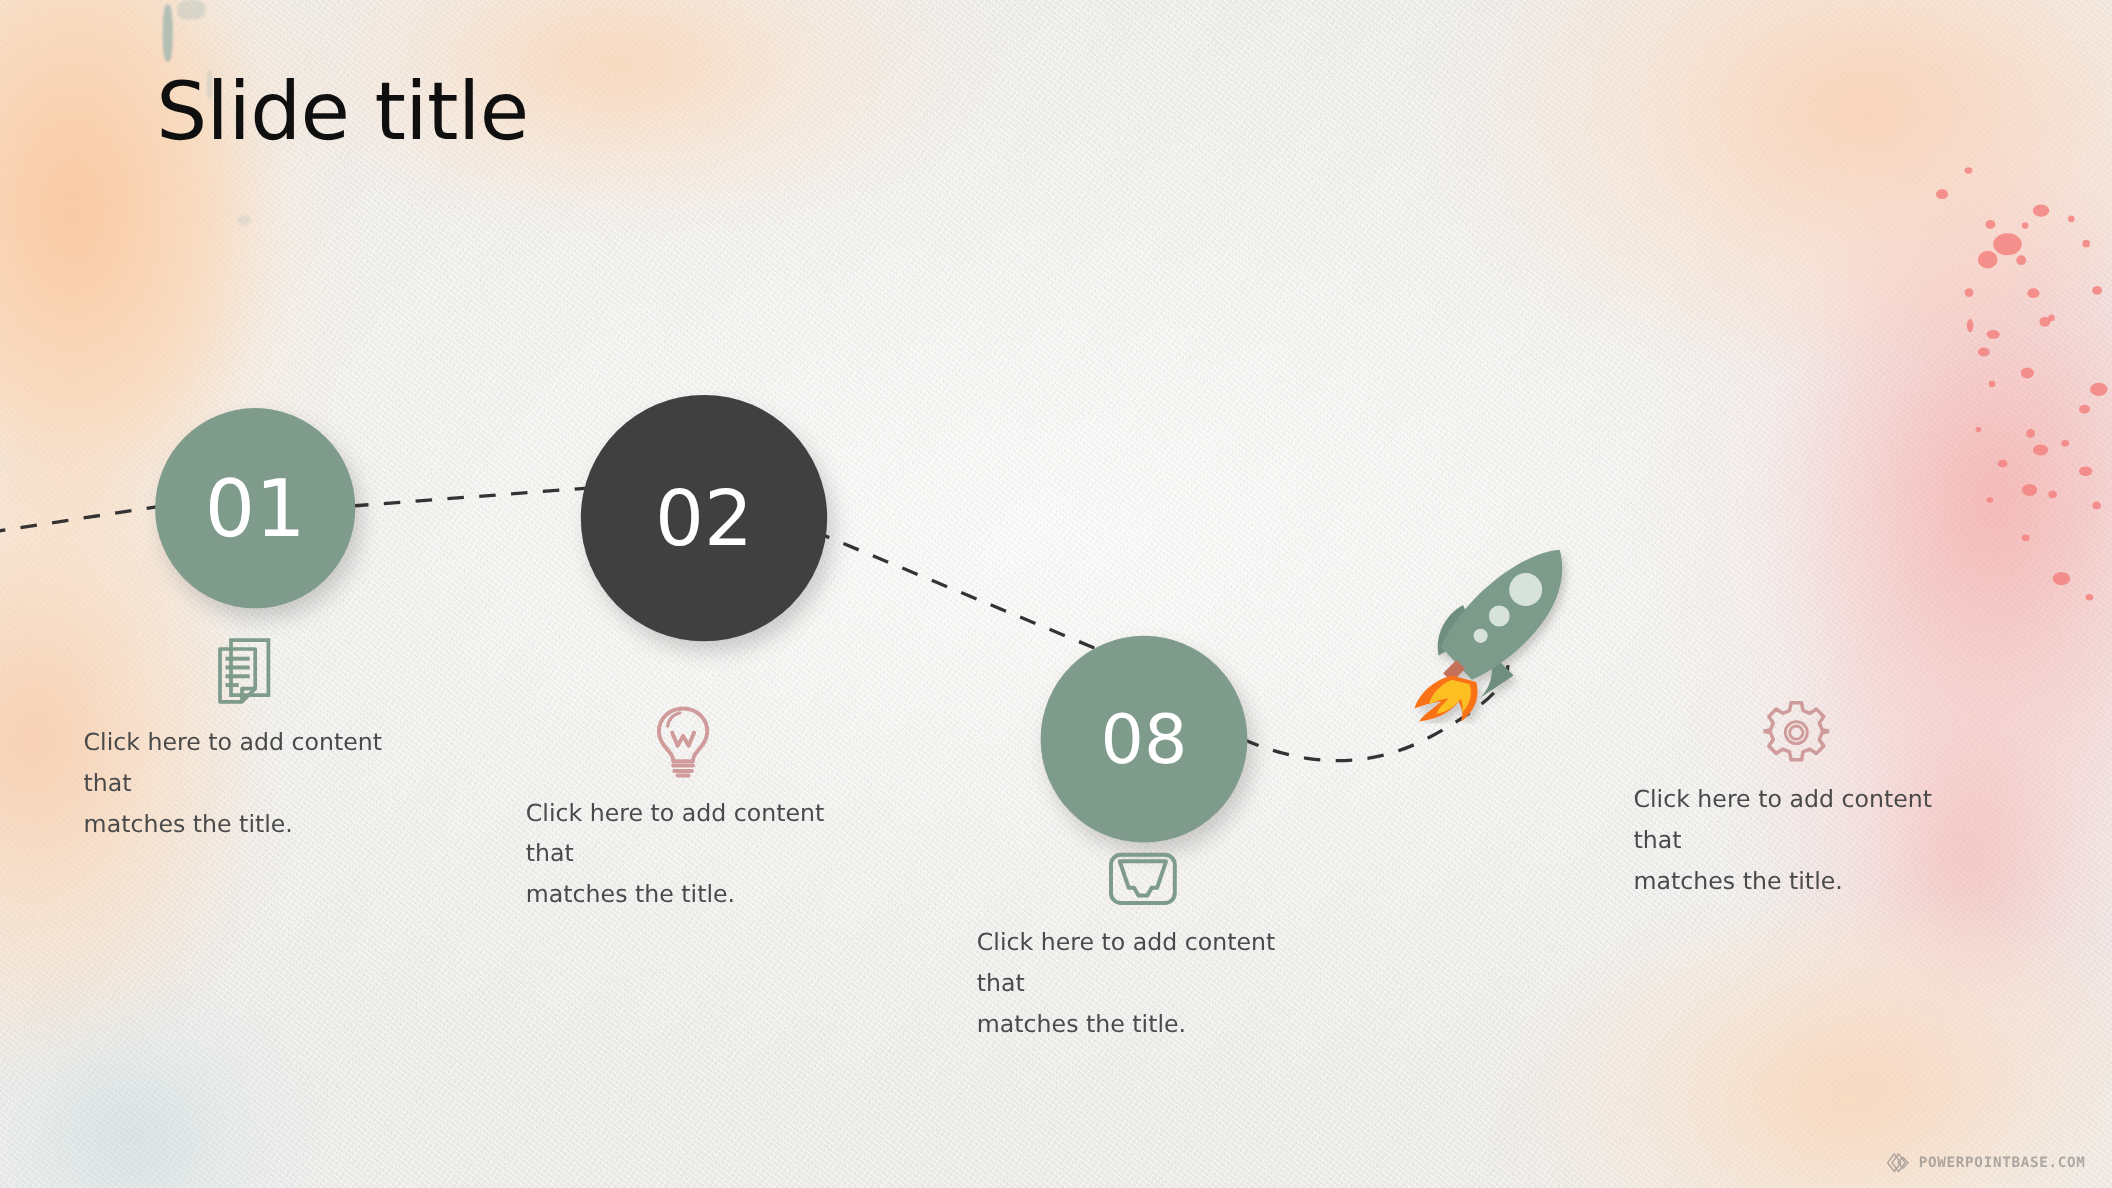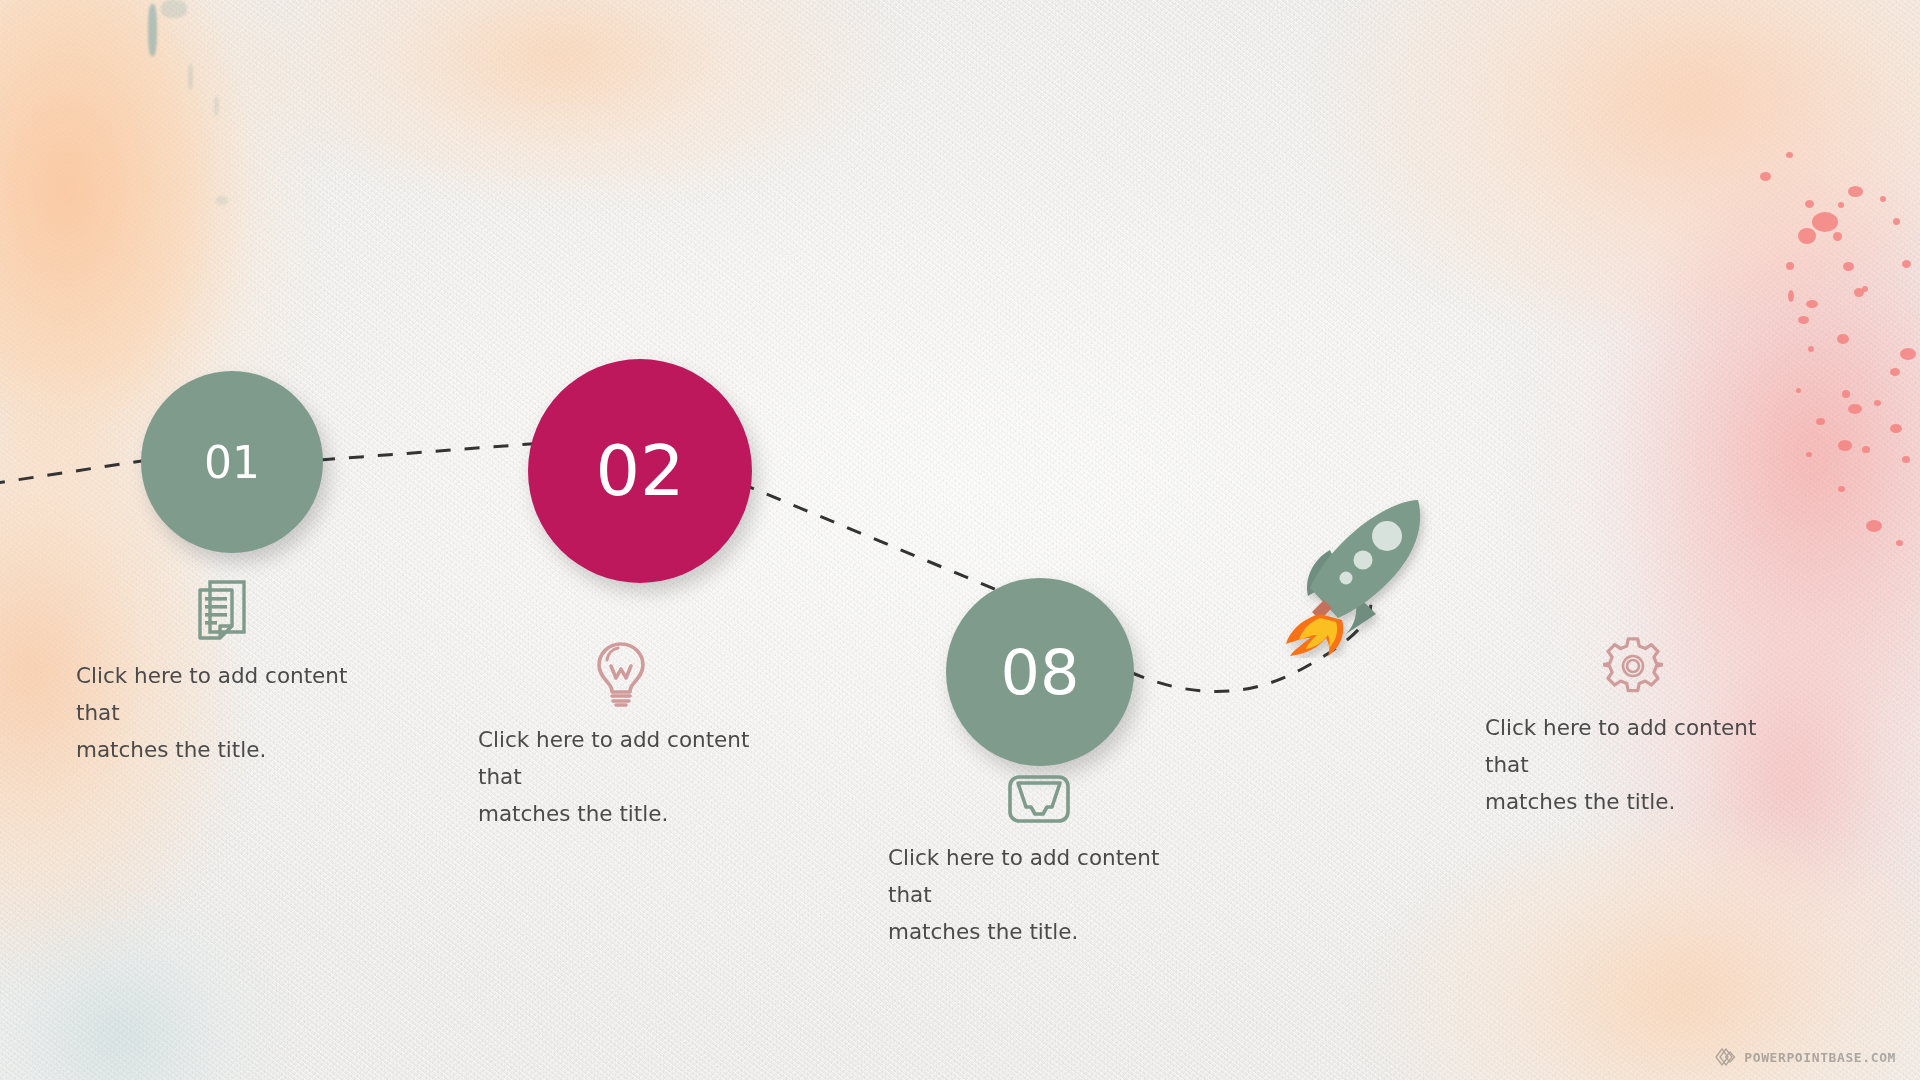--- a/index.html
+++ b/index.html
@@ -96,22 +96,22 @@
   #path-layer{position:absolute;left:0;top:0;width:1920px;height:1080px;}
 
   
   .step-circle{
     position:absolute;border-radius:50%;
     display:flex;align-items:center;justify-content:center;
     color:#ffffff;font-weight:400;
     font-family:"DejaVu Sans","Liberation Sans",sans-serif;
     box-shadow:6px 10px 18px rgba(60,60,60,.22);
   }
-  .c01{left:141px;top:371px;width:182px;height:182px;background:#7e9b8b;font-size:44px;justify-content:center;}
-  .c02{left:528px;top:359px;width:224px;height:224px;background:#be185d;font-size:70px;}
+  .c01{left:141px;top:371px;width:182px;height:182px;background:#7e9b8b;font-size:72px;justify-content:center;}
+  .c02{left:528px;top:359px;width:224px;height:224px;background:#404040;font-size:70px;}
   .c03{left:946px;top:578px;width:188px;height:188px;background:#7e9b8b;font-size:62px;}
 
   
   #hex-wrap{position:absolute;left:1455px;top:233px;width:320px;height:300px;}
   .hex-shadow{
     position:absolute;left:-16px;top:12px;width:320px;height:300px;
     background:#9e9e9e;opacity:.62;filter:blur(1px);
     clip-path:polygon(25% 3%, 75% 3%, 100% 50%, 75% 97%, 25% 97%, 0% 50%);
   }
   .hex-body{
@@ -215,20 +215,21 @@
   <div class="splat" style="left:1760px;top:172px;width:11px;height:9px;"></div>
   <div class="splat" style="left:1786px;top:152px;width:7px;height:6px;"></div>
 
   <svg id="path-layer" viewBox="0 0 1920 1080" xmlns="http://www.w3.org/2000/svg">
     <path d="M -10 484 L 200 452" fill="none" stroke="#333333" stroke-width="3" stroke-dasharray="15 14" stroke-linecap="butt"></path>
     <path d="M 320 460 L 648 435" fill="none" stroke="#333333" stroke-width="3" stroke-dasharray="15 14" stroke-linecap="butt"></path>
     <path d="M 740 483 L 1050 612" fill="none" stroke="#333333" stroke-width="3" stroke-dasharray="15 14" stroke-linecap="butt"></path>
     <path d="M 1130 672 Q 1222 712 1300 670 T 1370 600" fill="none" stroke="#333333" stroke-width="3" stroke-dasharray="15 14" stroke-linecap="butt"></path>
   </svg>
 
+  <div id="slide-title">Slide title</div>
 
   <div class="step-circle c01">
     <span>01</span>
   </div>
   <div class="step-circle c02">
     <span>02</span>
   </div>
   <div class="step-circle c03">
     <span>08</span>
   </div>

